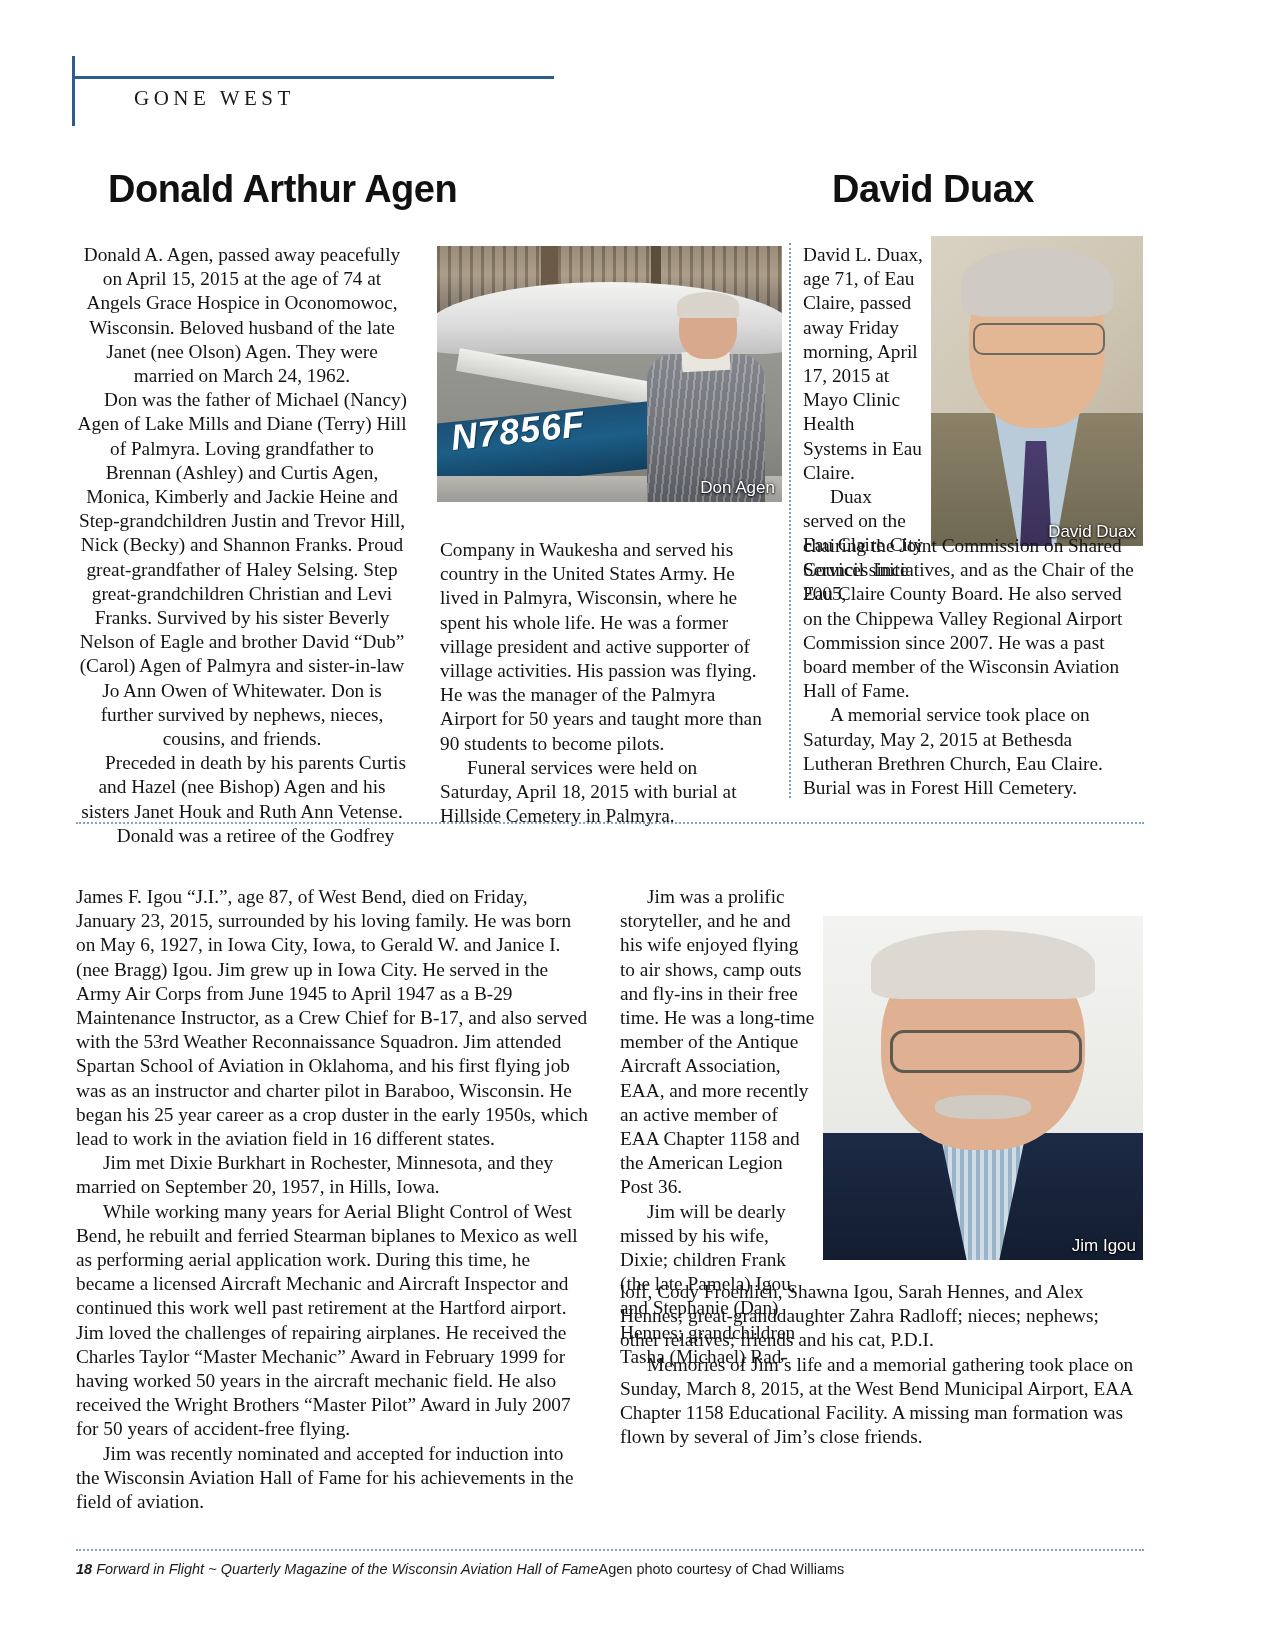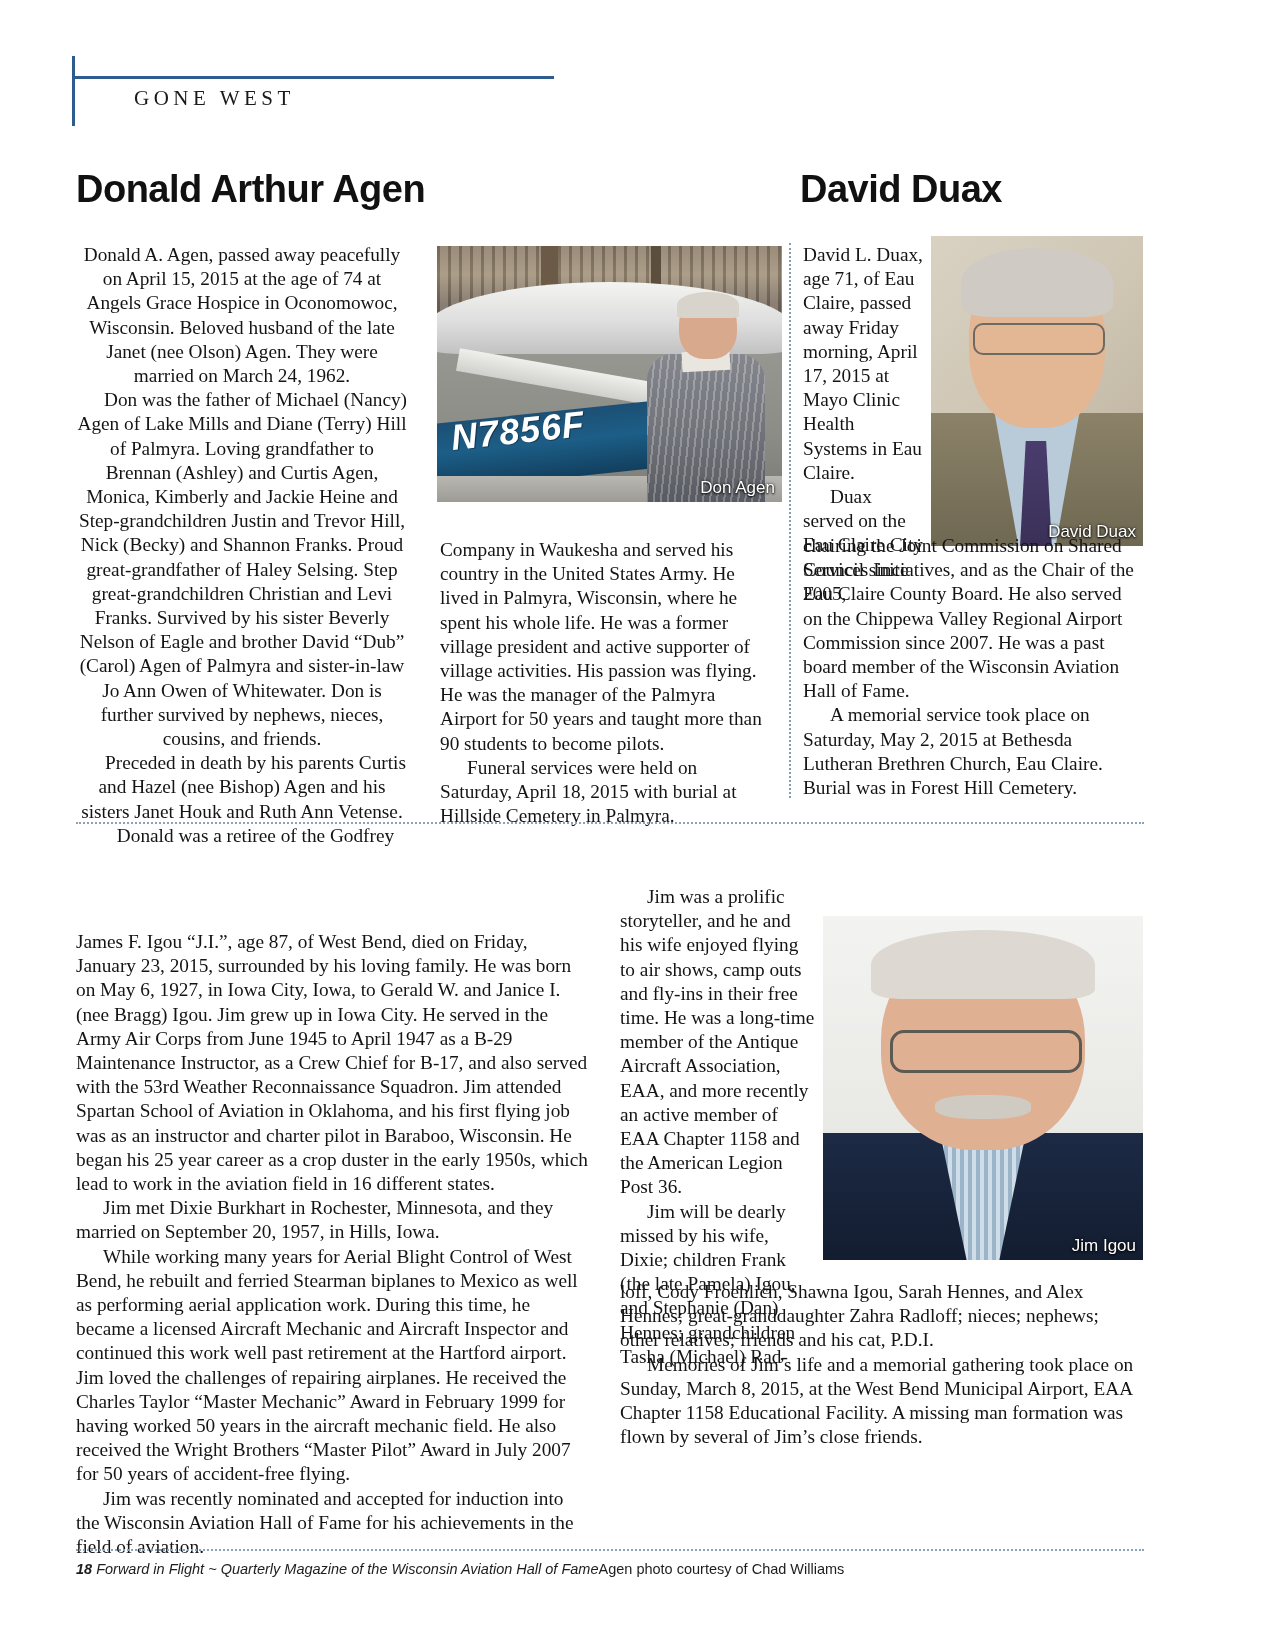--- a/index.html
+++ b/index.html
@@ -51,20 +51,21 @@
     margin-left: 48px;
   }
 
   
   .obit-title {
     position: absolute;
     font-family: "Liberation Sans", "DejaVu Sans", sans-serif;
     font-weight: bold;
     color: #111111;
     letter-spacing: -0.5px;
+    margin-left: 32px;
   }
   #title-agen { left: 76px; top: 168px; font-size: 38px; }
   #title-duax { left: 800px; top: 168px; font-size: 38px; }
   #title-igou { left: 76px; top: 835px; font-size: 38px; }
 
   
   .body-col {
     position: absolute;
     font-size: 19.3px;
     line-height: 24.2px;
@@ -79,21 +80,21 @@
   #agen-col1 { left: 76px; top: 243px; width: 332px; text-align: center; }
   
   #agen-col2 { left: 440px; top: 538px; width: 332px; }
 
   
   #duax-col-narrow { left: 803px; top: 243px; width: 120px; }
   
   #duax-col-full { left: 803px; top: 534px; width: 340px; }
 
   
-  #igou-col1 { left: 76px; top: 885px; width: 512px; margin-top: 45px; }
+  #igou-col1 { left: 76px; top: 885px; width: 512px; }
   #igou-col2-narrow { left: 620px; top: 885px; width: 195px; }
   #igou-col2-full { left: 620px; top: 1280px; width: 523px; }
 
   
   .vdots {
     position: absolute;
     left: 789px;
     top: 243px;
     width: 0;
     height: 555px;

